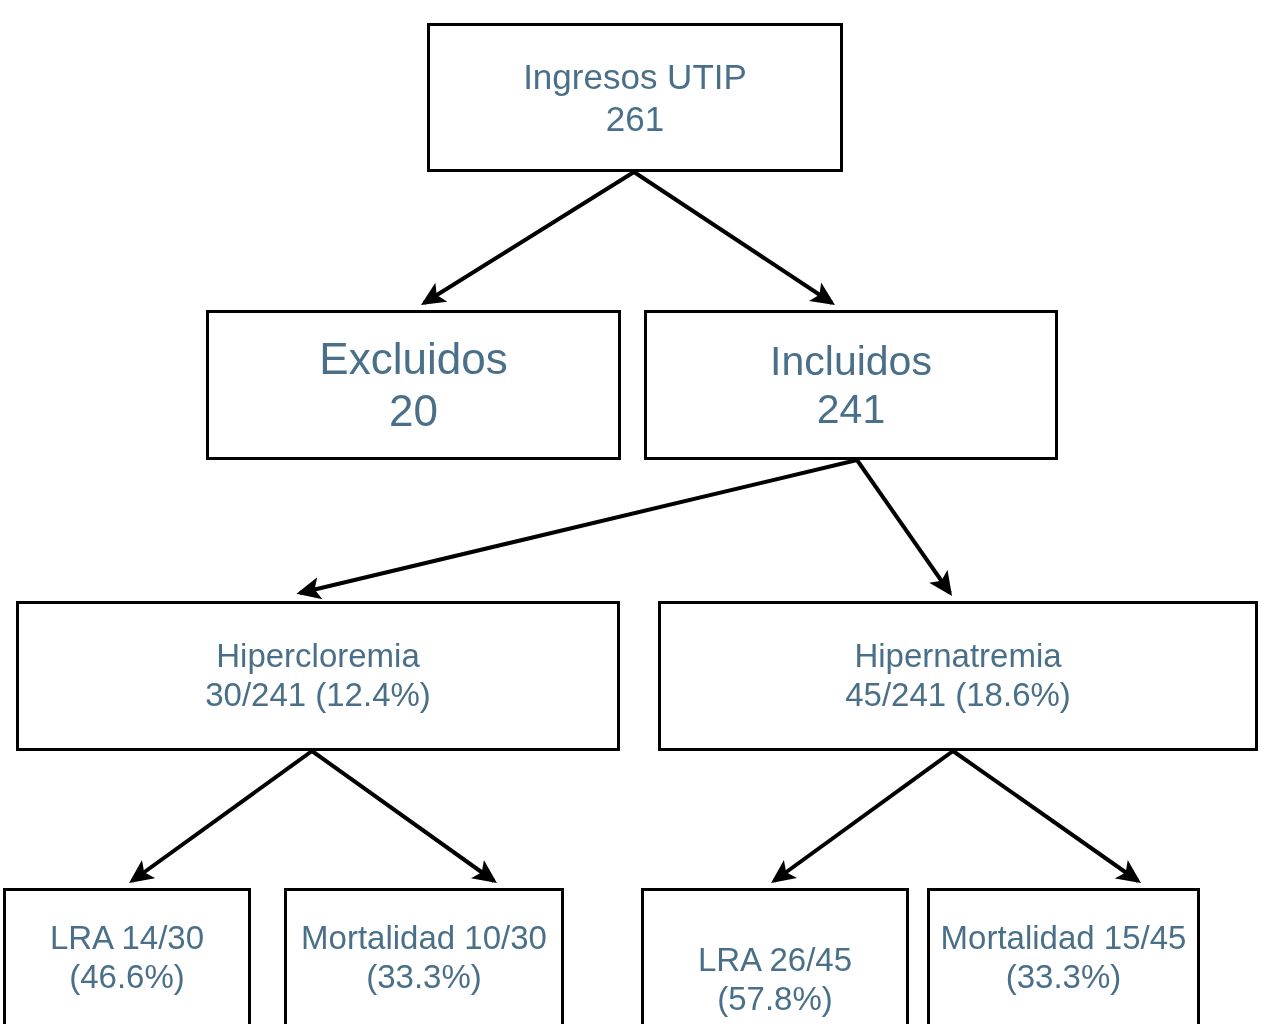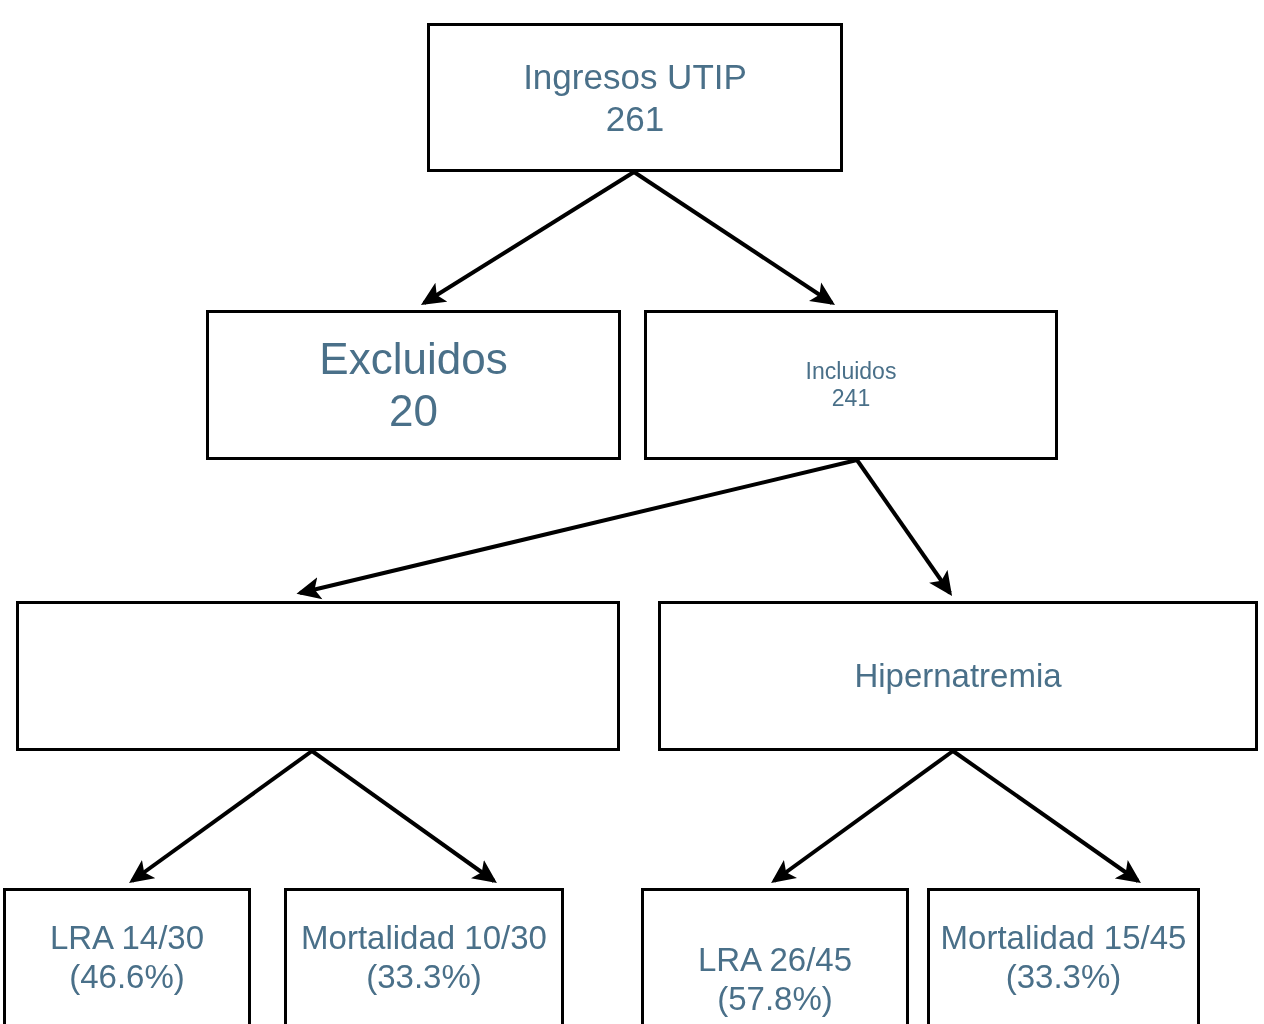--- a/index.html
+++ b/index.html
@@ -58,21 +58,21 @@
     top: 290px;
     width: 415px;
     height: 150px;
     font-size: 44px;
   }
   #node-incluidos {
     left: 644px;
     top: 290px;
     width: 414px;
     height: 150px;
-    font-size: 23px;
+    font-size: 41px;
   }
   
   #node-hipercloremia {
     left: 16px;
     top: 581px;
     width: 604px;
     height: 150px;
     font-size: 33px;
   }
   #node-hipernatremia {
@@ -133,24 +133,27 @@
     <span class="node-line">Excluidos</span>
     <span class="node-line">20</span>
   </div>
 
   <div class="node-box" id="node-incluidos">
     <span class="node-line">Incluidos</span>
     <span class="node-line">241</span>
   </div>
 
   <div class="node-box" id="node-hipercloremia">
+    <span class="node-line">Hipercloremia</span>
+    <span class="node-line">30/241 (12.4%)</span>
   </div>
 
   <div class="node-box" id="node-hipernatremia">
     <span class="node-line">Hipernatremia</span>
+    <span class="node-line">45/241 (18.6%)</span>
   </div>
 
   <div class="node-box leaf-box" id="node-lra-hipercloremia">
     <span class="node-line">LRA 14/30</span>
     <span class="node-line">(46.6%)</span>
   </div>
 
   <div class="node-box leaf-box" id="node-mort-hipercloremia">
     <span class="node-line">Mortalidad 10/30</span>
     <span class="node-line">(33.3%)</span>

